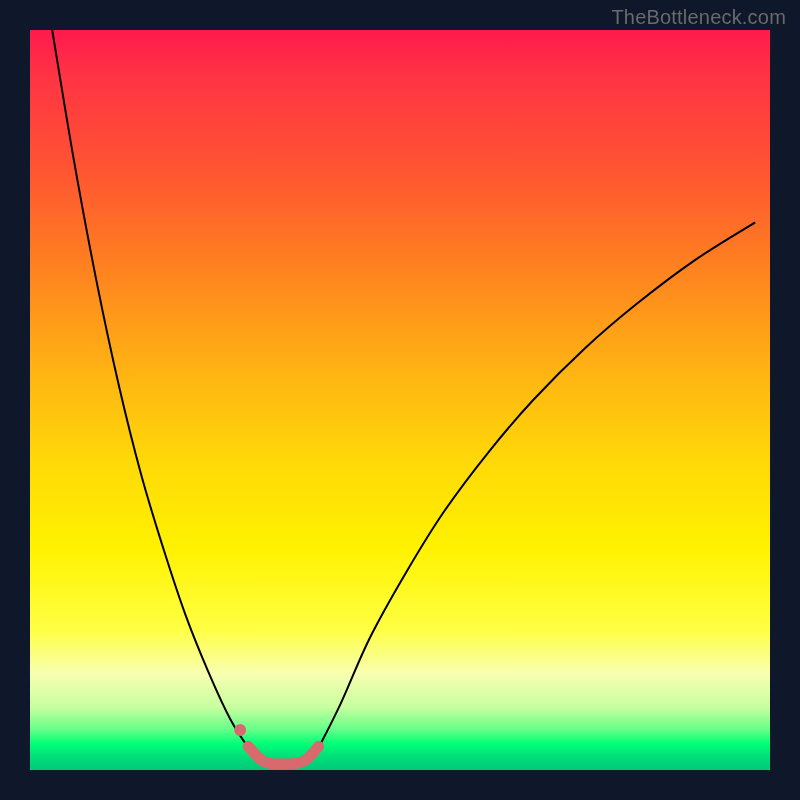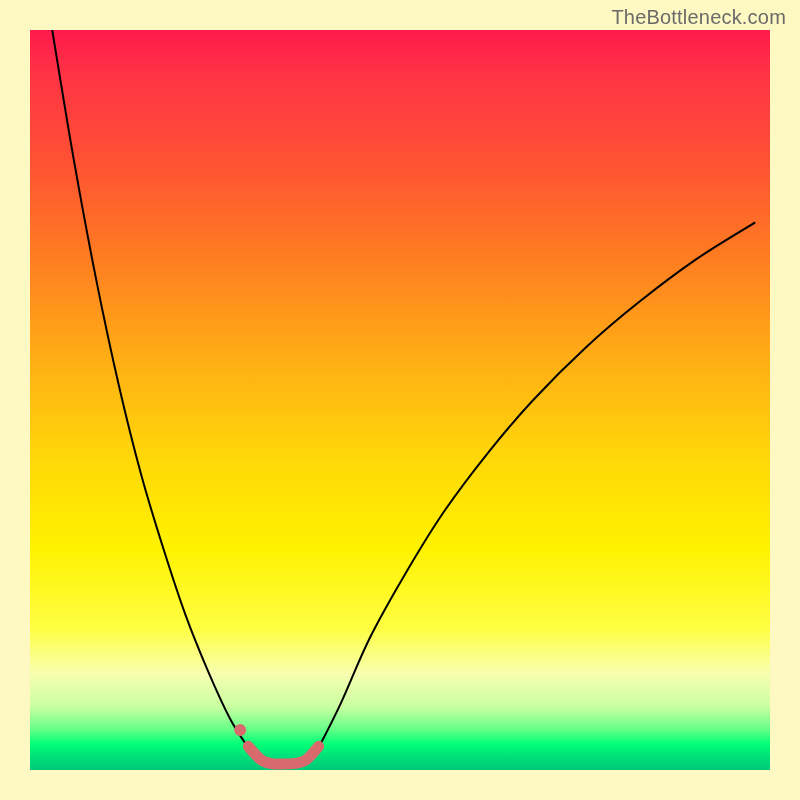--- a/index.html
+++ b/index.html
@@ -7,21 +7,21 @@
     padding: 0;
     width: 800px;
     height: 800px;
     background: #000;
     overflow: hidden;
     font-family: Arial, Helvetica, sans-serif;
   }
   .frame {
     position: absolute;
     inset: 0;
-    background: #fef9c3;
+    background: #0f172a;
   }
   .plot-area {
     position: absolute;
     left: 30px;
     top: 30px;
     width: 740px;
     height: 740px;
     overflow: hidden;
   }
   .gradient {

